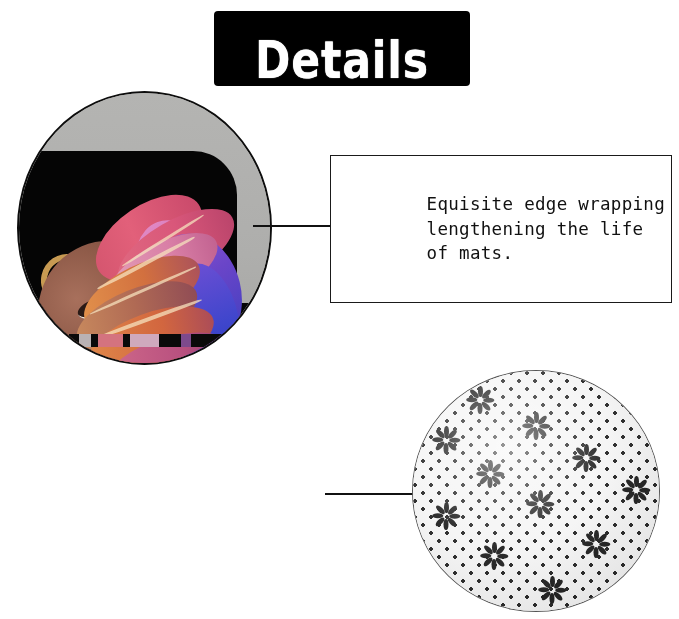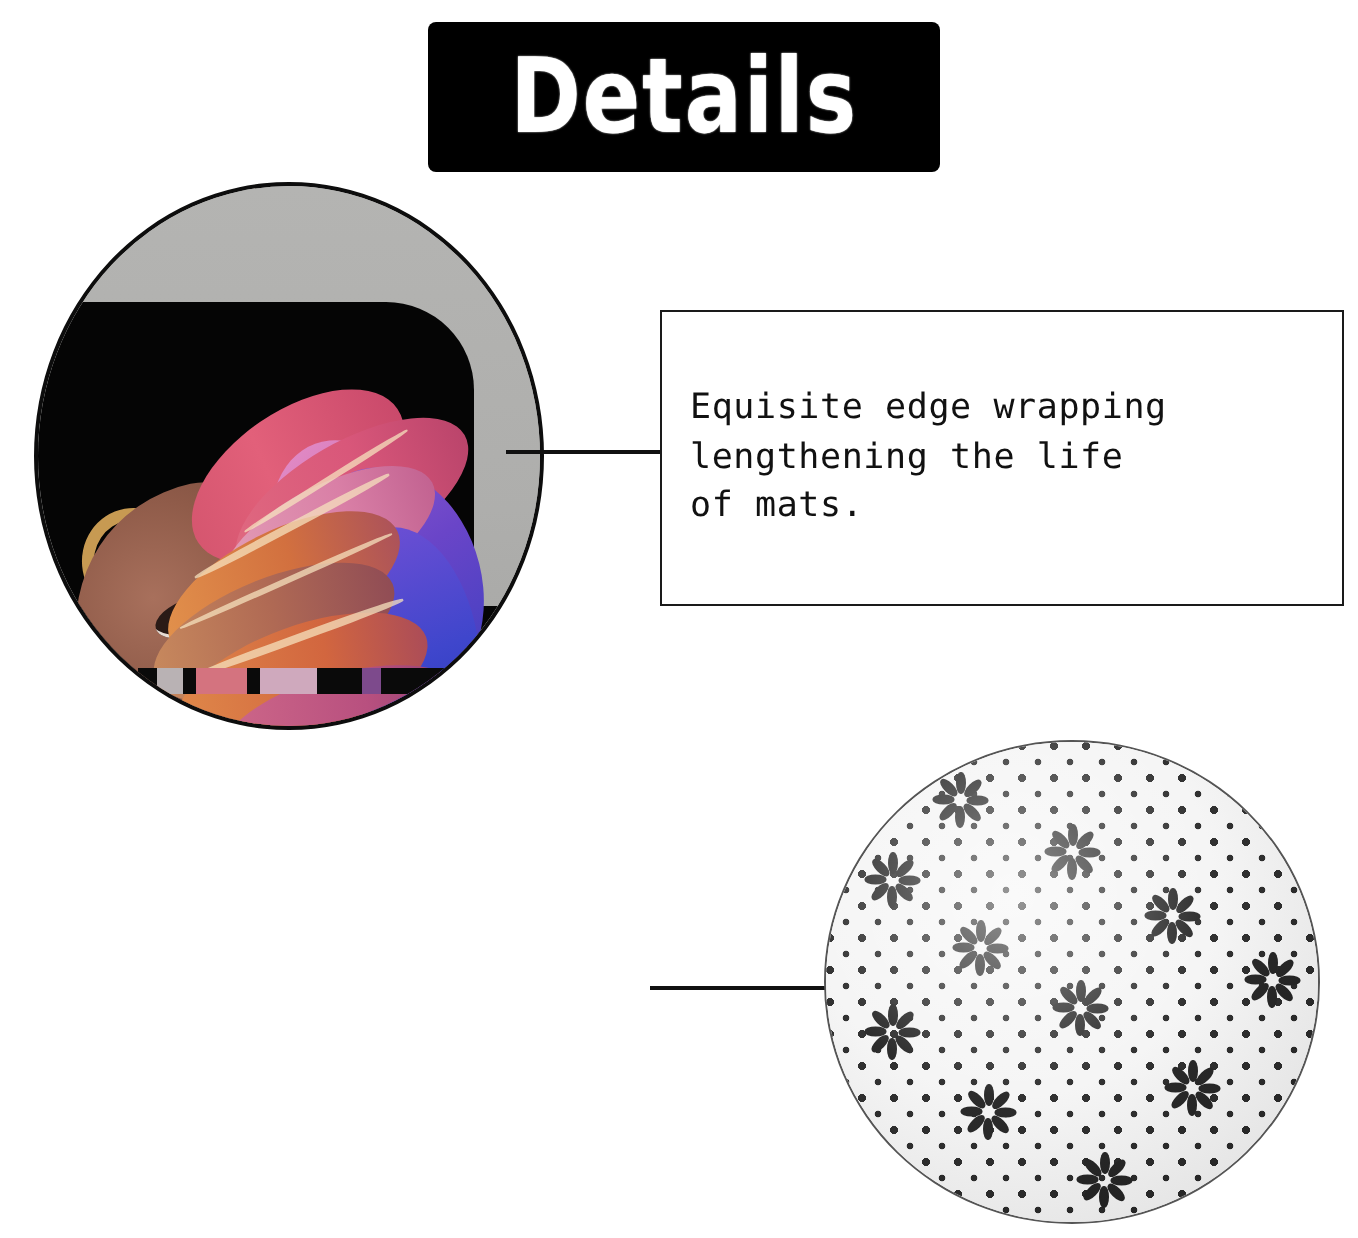--- a/index.html
+++ b/index.html
@@ -21,21 +21,21 @@
   
   .title-banner {
     position: absolute;
     left: 214px;
     top: 11px;
     width: 256px;
     height: 75px;
     background: #000000;
     border-radius: 4px;
     display: flex;
-    align-items: center;
+    align-items: flex-end;
     justify-content: center;
   }
   .title-text {
     color: #ffffff;
     font-family: "DejaVu Sans", sans-serif;
     font-size: 52px;
     font-weight: bold;
     letter-spacing: 1px;
     line-height: 1;
     transform: scaleX(0.82);
@@ -44,21 +44,21 @@
   }
 
   
   .callout {
     position: absolute;
     background: #ffffff;
     border: 1.6px solid #1a1a1a;
     box-sizing: border-box;
     display: flex;
     align-items: center;
-    justify-content: flex-start;
+    justify-content: flex-end;
   }
   .callout-text {
     font-family: "DejaVu Sans Mono", monospace;
     color: #111111;
     font-size: 17.5px;
     line-height: 1.42;
     letter-spacing: 0.3px;
     white-space: pre-line;
   }
   #callout-top {

